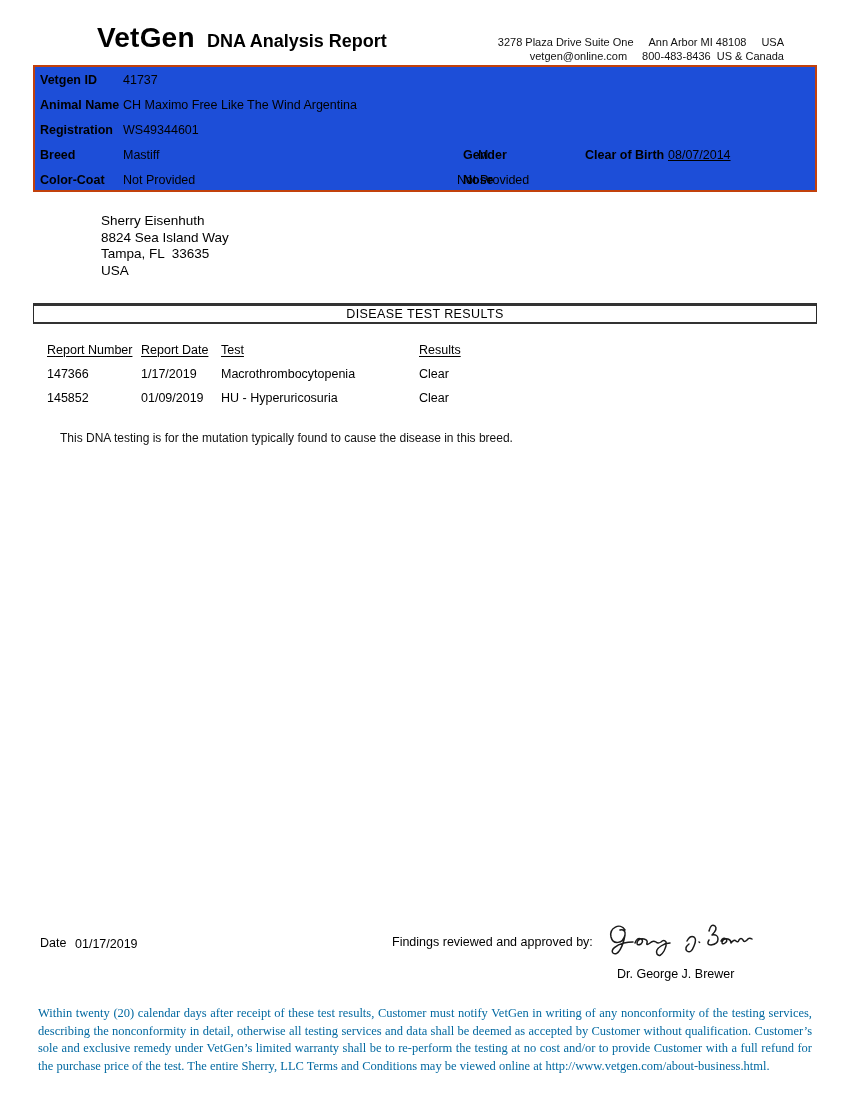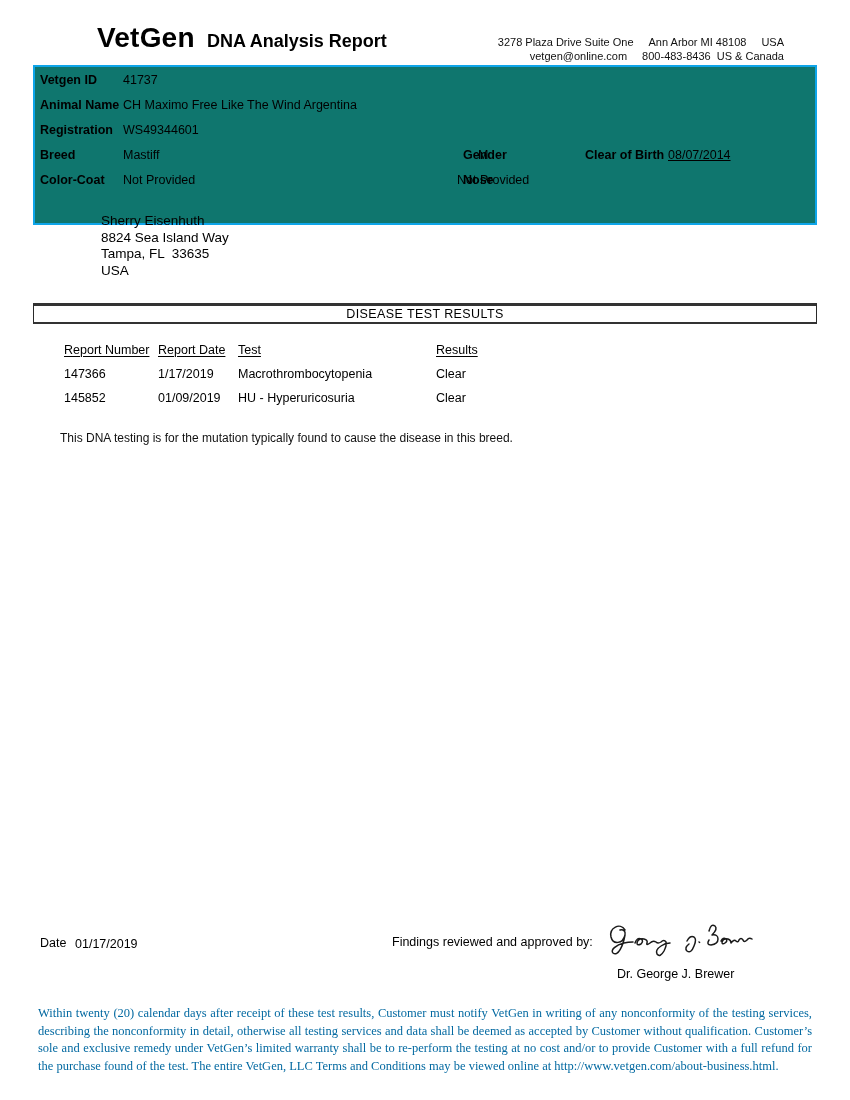--- a/index.html
+++ b/index.html
@@ -23,22 +23,22 @@
     font-size: 18px; font-weight: bold;
   }
   .address-block {
     position: absolute; right: 66px; top: 36px;
     font-size: 11px; color: #111;
   }
   .addr-line { display: flex; justify-content: flex-end; column-gap: 15px; line-height: 13.5px; white-space: pre; }
 
   
   .info-box {
-    position: absolute; left: 33px; top: 65px; width: 784px; height: 160px;
-    border: 2px solid #0ea5e9; background: #0f766e;
+    position: absolute; left: 33px; top: 65px; width: 784px; height: 127px;
+    border: 2px solid #c2410c; background: #1d4ed8;
   }
   .info-row { position: relative; height: 25px; line-height: 25px; font-size: 12.5px; }
   .info-row:first-child { margin-top: 1px; }
   .lbl { position: absolute; font-weight: bold; white-space: pre; }
   .val { position: absolute; white-space: pre; }
   .c1l { left: 5px; }
   .c1v { left: 88px; }
   .c2l { left: 384px; margin-left: 44px; }
   .c2v-gender { left: 443px; }
   .c2v-nose { left: 422px; }
@@ -51,21 +51,21 @@
 
   
   .section-bar {
     position: absolute; left: 33px; top: 303px; width: 784px; height: 21px;
     border: 1px solid #2a2a2a; border-top: 3px solid #333; border-bottom: 2px solid #333;
     text-align: center; font-size: 12.5px; line-height: 16px; letter-spacing: 0.4px;
   }
 
   
   .results-table {
-    position: absolute; left: 64px; top: 343px;
+    position: absolute; left: 47px; top: 343px;
     display: grid;
     grid-template-columns: 94px 80px 198px 90px;
     grid-auto-rows: 24px;
     font-size: 12.5px;
   }
   .th { text-decoration: underline; text-underline-offset: 2px; }
   .cell { white-space: pre; line-height: 14px; }
 
   .note {
     position: absolute; left: 60px; top: 431px;
@@ -176,16 +176,16 @@
     <path d="M106,15 Q108,7 112,10 Q115,13 109,19 Q115,18 115,23 Q115,28 108,29 Q103,29 106,24"></path>
     <path d="M118,25 Q120,21 123,23 Q125,25 122,27 Q119,29 119,26 Q120,22 125,23 Q128,24 128,27 Q131,23 133,25 Q135,27 136,24 Q138,21 140,24 Q141,27 144,24 Q146,21 149,23"></path>
   </svg>
 
   <div class="signer-name">Dr. George J. Brewer</div>
 
   <div class="legal">
     <div class="legal-line">Within twenty (20) calendar days after receipt of these test results, Customer must notify VetGen in writing of any nonconformity of the testing services,</div>
     <div class="legal-line">describing the nonconformity in detail, otherwise all testing services and data shall be deemed as accepted by Customer without qualification. Customer’s</div>
     <div class="legal-line">sole and exclusive remedy under VetGen’s limited warranty shall be to re-perform the testing at no cost and/or to provide Customer with a full refund for</div>
-    <div class="legal-line last">the purchase found of the test. The entire VetGen, LLC Terms and Conditions may be viewed online at http://www.vetgen.com/about-business.html.</div>
+    <div class="legal-line last">the purchase price of the test. The entire Sherry, LLC Terms and Conditions may be viewed online at http://www.vetgen.com/about-business.html.</div>
   </div>
 
 </div>
 
 </body></html>

